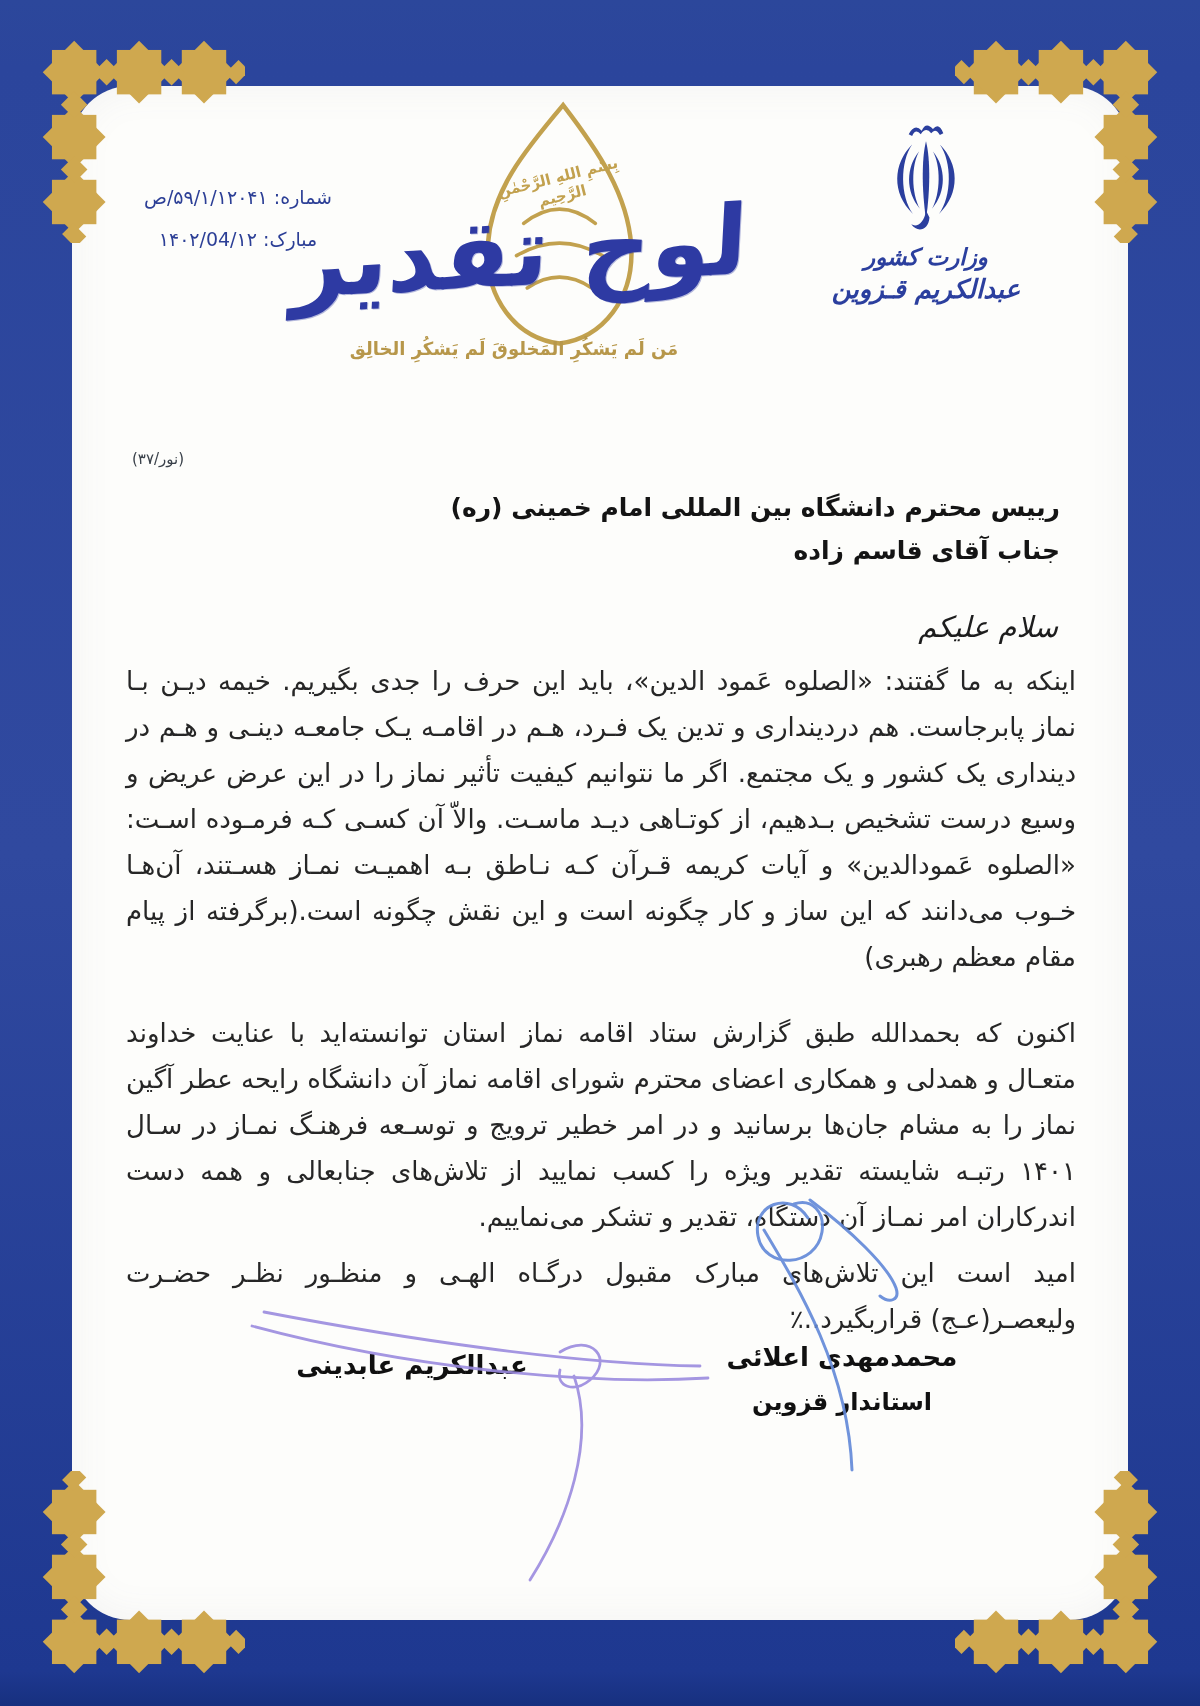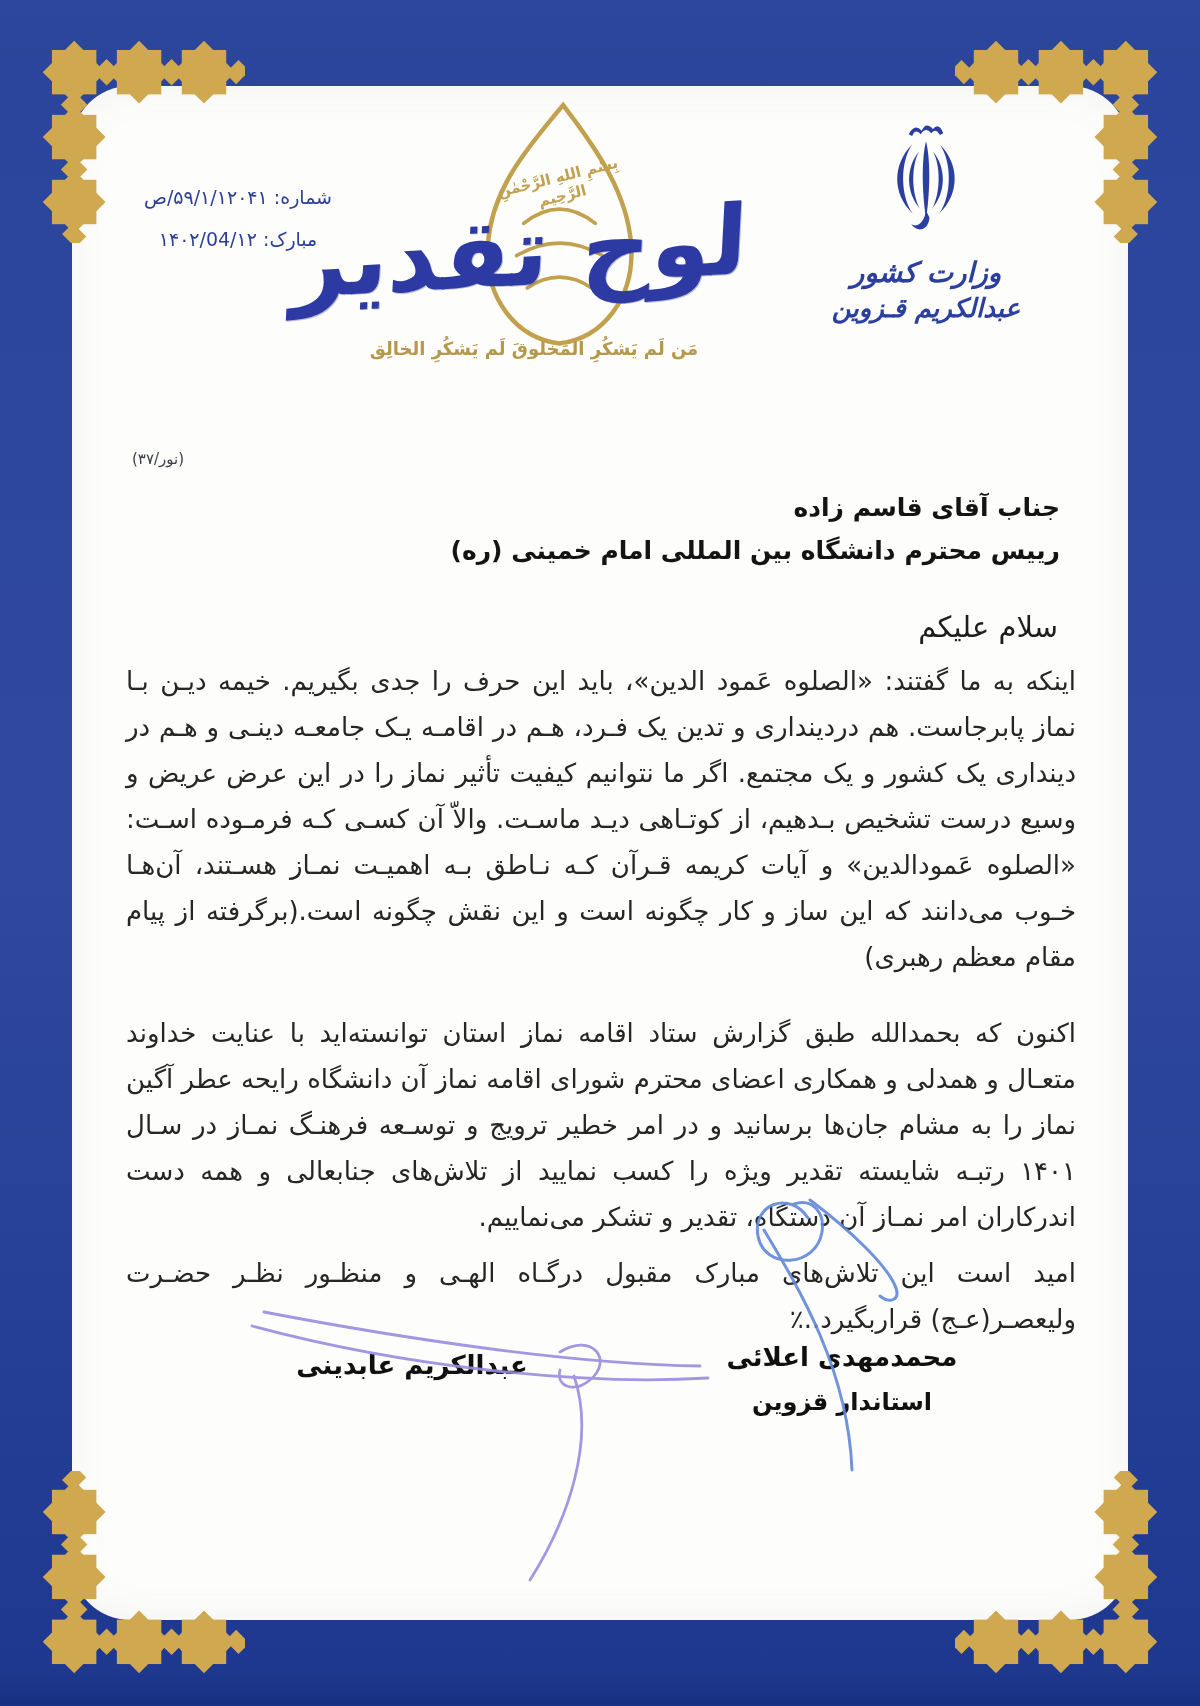--- a/index.html
+++ b/index.html
@@ -33,35 +33,35 @@
     transform:rotate(-14deg);
     color:#c2a14e;font-size:15px;line-height:1.25;text-align:center;font-weight:700;
   }
   .doc-title{
     position:absolute;left:180px;top:196px;width:680px;z-index:3;
     color:#2e3aa3;font-size:96px;font-weight:700;text-align:center;
     transform:rotate(-3deg) skewX(-6deg);
     text-shadow:1px 1px 0 rgba(46,58,163,.35);
   }
   .doc-motto{
-    position:absolute;left:304px;top:338px;width:460px;z-index:3;
+    position:absolute;left:284px;top:338px;width:460px;z-index:3;
     color:#b7974a;font-size:18px;font-weight:700;text-align:center;
   }
   .emblem-block{position:absolute;left:806px;top:118px;width:240px;z-index:3;text-align:center;color:#2b3f9e;}
   .emblem-block svg{display:block;margin:0 auto;}
-  .ministry{font-size:28px;font-weight:700;font-style:italic;margin-top:12px;}
+  .ministry{font-size:23px;font-weight:700;font-style:italic;margin-top:0;}
   .governorate{font-size:26px;font-weight:700;font-style:italic;margin-top:4px;letter-spacing:1px;}
   
   .verse{position:absolute;left:122px;right:122px;top:402px;z-index:3;
          color:#333f49;font-size:21px;text-align:center;direction:rtl;}
   .verse-ref{position:absolute;left:132px;top:450px;z-index:3;color:#394049;font-size:15px;direction:rtl;}
   
   .recipient{position:absolute;right:140px;top:486px;z-index:3;text-align:right;direction:rtl;
              color:#141414;font-size:25px;font-weight:700;line-height:43px;}
-  .salutation{position:absolute;right:142px;top:610px;z-index:3;color:#1d1d1d;font-size:29px;direction:rtl;}
+  .salutation{position:absolute;right:142px;top:610px;z-index:3;color:#1d1d1d;font-size:29px;direction:rtl;font-style:italic;}
   
   .body-text{position:absolute;left:126px;right:124px;top:658px;z-index:3;
              color:#262626;font-size:26px;line-height:46px;
              direction:rtl;text-align:justify;text-align-last:right;}
   .body-text p{margin:0 0 10px 0;}
   .body-text p.gap{margin-top:30px;}
   
   .sig-right{position:absolute;left:672px;top:1342px;width:340px;z-index:3;text-align:center;direction:rtl;
              color:#101010;font-weight:700;}
   .sig-left{position:absolute;left:162px;top:1350px;width:500px;z-index:3;text-align:center;direction:rtl;
@@ -148,22 +148,22 @@
         <path d="M68,36 C83,54 84,82 67,102 C77,84 77,52 68,36 Z"></path>
       </g>
     </svg>
     <div class="ministry">وزارت کشور</div>
     <div class="governorate">عبدالکریم قـزوین</div>
   </div>
 
   <div class="verse-ref">(نور/۳۷)</div>
 
   <div class="recipient">
+    <div>رییس محترم دانشگاه بین المللی امام خمینی (ره)</div>
     <div>جناب آقای قاسم زاده</div>
-    <div>رییس محترم دانشگاه بین المللی امام خمینی (ره)</div>
   </div>
 
   <div class="salutation">سلام علیکم</div>
 
   <div class="body-text">
     <p>اینکه به ما گفتند: «الصلوه عَمود الدین»، باید این حرف را جدی بگیریم. خیمه دیـن بـا نماز پابرجاست. هم دردینداری و تدین یک فـرد، هـم در اقامـه یـک جامعـه دینـی و هـم در دینداری یک کشور و یک مجتمع. اگر ما نتوانیم کیفیت تأثیر نماز را در این عرض عریض و وسیع درست تشخیص بـدهیم، از کوتـاهی دیـد ماسـت. والاّ آن کسـی کـه فرمـوده اسـت: «الصلوه عَمودالدین» و آیات کریمه قـرآن کـه نـاطق بـه اهمیـت نمـاز هسـتند، آن‌هـا خـوب می‌دانند که این ساز و کار چگونه است و این نقش چگونه است.(برگرفته از پیام مقام معظم رهبری)</p>
     <p class="gap">اکنون که بحمدالله طبق گزارش ستاد اقامه نماز استان توانسته‌اید با عنایت خداوند متعـال و همدلی و همکاری اعضای محترم شورای اقامه نماز آن دانشگاه رایحه عطر آگین نماز را به مشام جان‌ها برسانید و در امر خطیر ترویج و توسـعه فرهنـگ نمـاز در سـال ۱۴۰۱ رتبـه شایسته تقدیر ویژه را کسب نمایید از تلاش‌های جنابعالی و همه دست اندرکاران امر نمـاز آن دستگاه، تقدیر و تشکر می‌نماییم.</p>
     <p>امید است این تلاش‌های مبارک مقبول درگـاه الهـی و منظـور نظـر حضـرت ولیعصـر(عـج) قراربگیرد..٪</p>
   </div>
 

